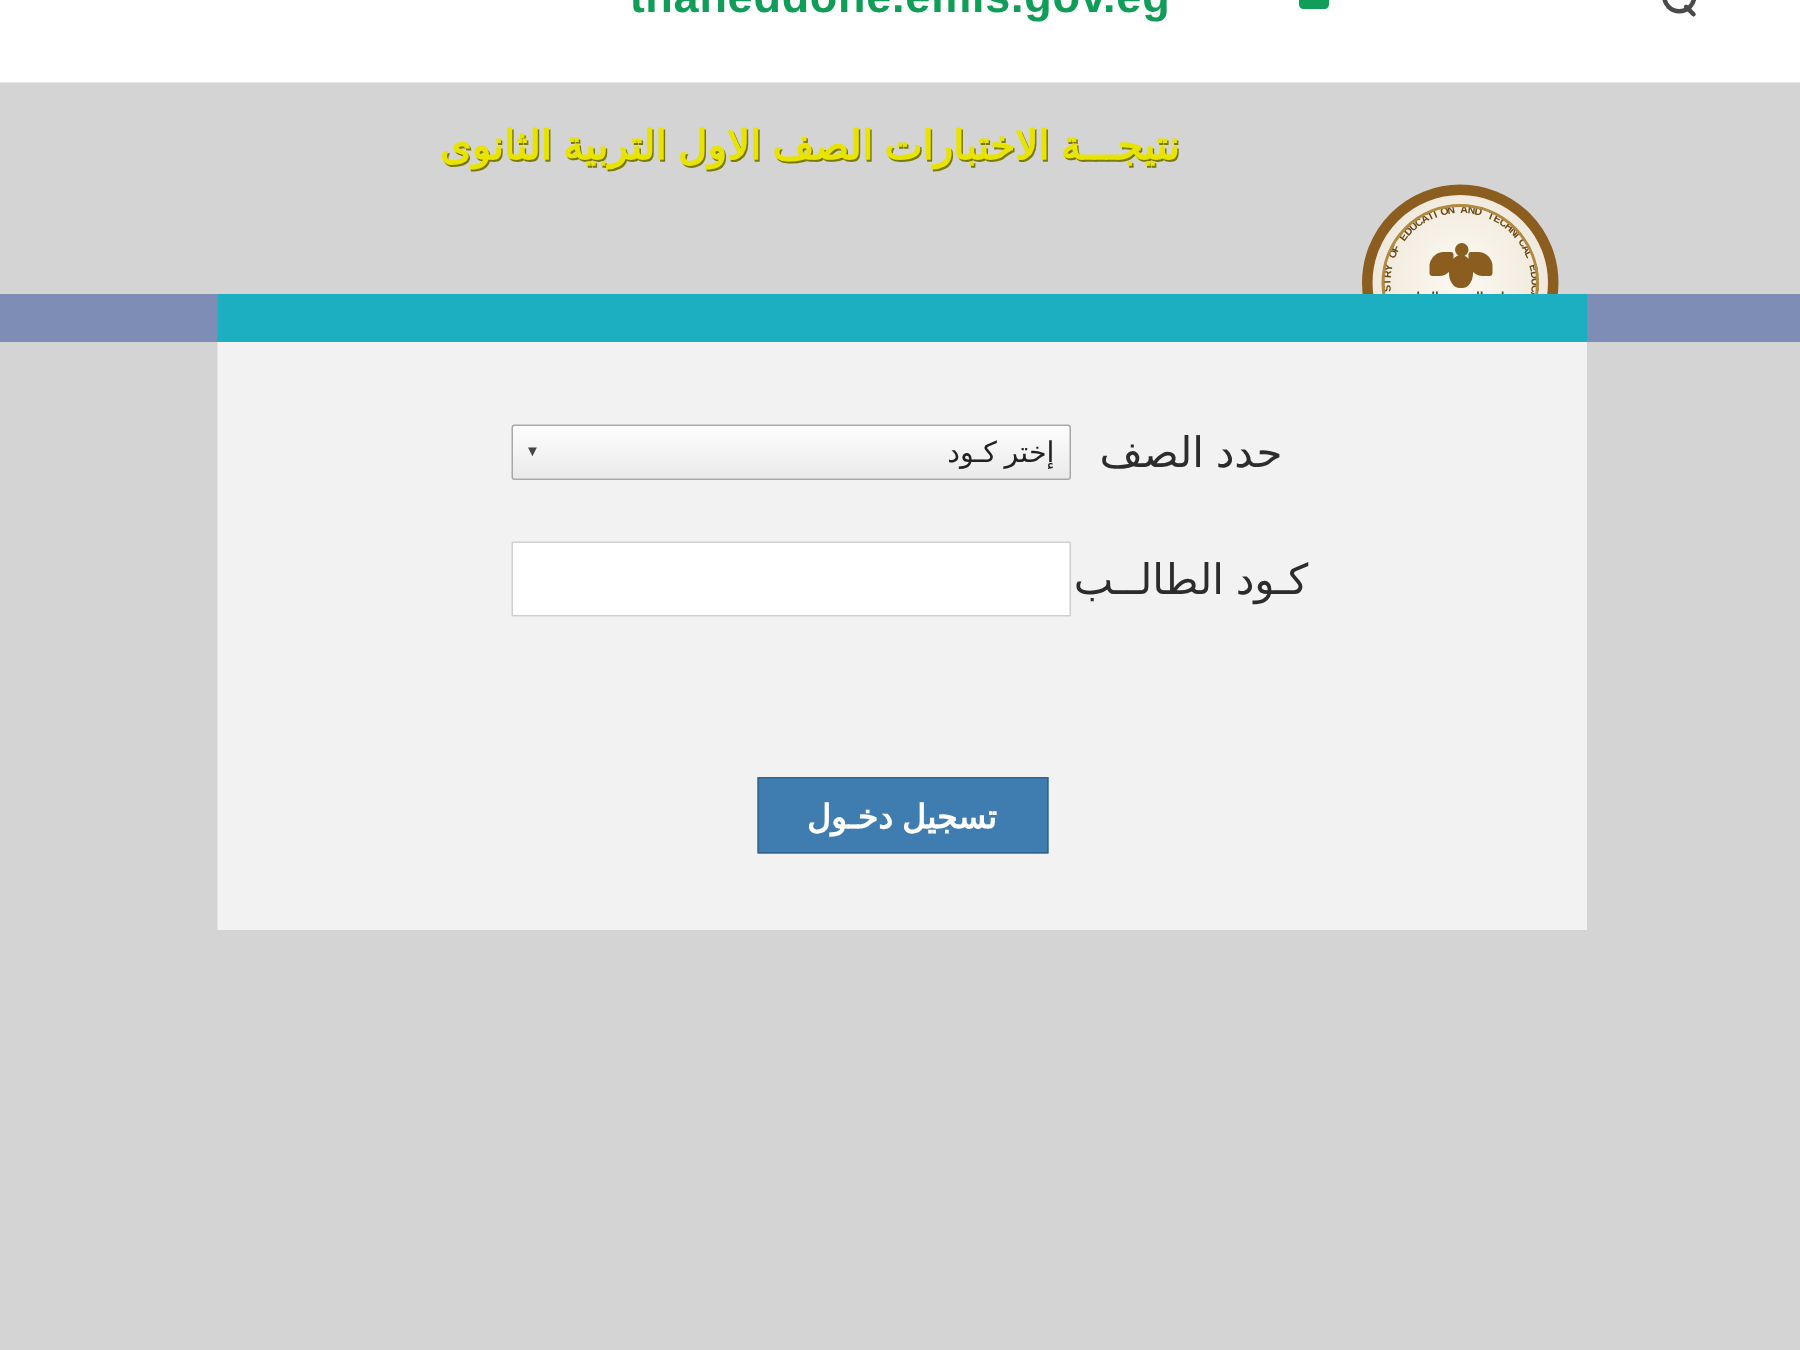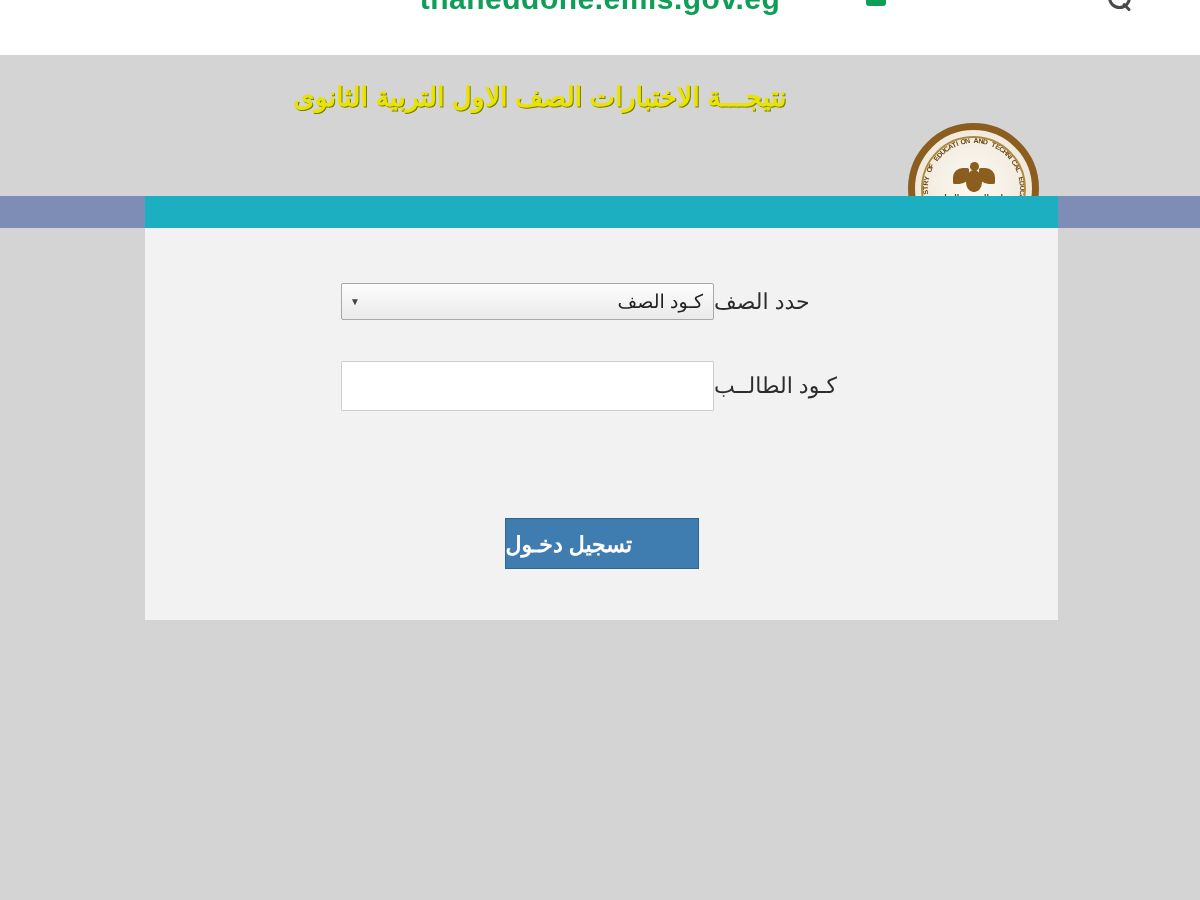--- a/index.html
+++ b/index.html
@@ -221,24 +221,24 @@
   .form-row {
     position: absolute;
     display: flex;
     align-items: center;
     direction: rtl;
   }
   .row-grade { top: 55px; right: 180px; }
   .row-code  { top: 133px; right: 180px; }
 
   .field-label {
-    font-size: 22px;
+    font-size: 28px;
     color: #2c2c2c;
     width: 160px;
-    text-align: left;
+    text-align: center;
     padding-right: 4px;
   }
   .select-box {
     width: 373px;
     height: 37px;
     background: linear-gradient(to bottom, #fdfdfd 0%, #eaeaea 100%);
     border: 1px solid #a8a8a8;
     border-radius: 2px;
     display: flex;
     align-items: center;
@@ -279,21 +279,21 @@
   .submit-btn {
     display: inline-block;
     width: 194px;
     height: 51px;
     line-height: 51px;
     background: #3f7cb0;
     border: 1px solid #2f6493;
     color: #ffffff;
     font-size: 22px;
     font-weight: bold;
-    text-align: left;
+    text-align: center;
     cursor: pointer;
     box-sizing: border-box;
     font-family: "Liberation Sans", sans-serif;
     direction: rtl;
   }
 </style>
 </head>
 <body>
 
 <div class="url-strip">
@@ -371,21 +371,21 @@
 
   <div class="tealbar-wrap">
     <div class="tealbar"></div>
   </div>
 
   <div class="panel">
 
     <div class="form-row row-grade">
       <div class="field-label">حدد الصف</div>
       <div class="select-box">
-        <span>كـود الصف</span>
+        <span>إختر كـود</span>
         <span class="caret">▼</span>
       </div>
     </div>
 
     <div class="form-row row-code">
       <div class="field-label">كـود الطالــب</div>
       <input class="text-input" type="text" value="" placeholder="" style="">
     </div>
 
     <div class="submit-wrap">

